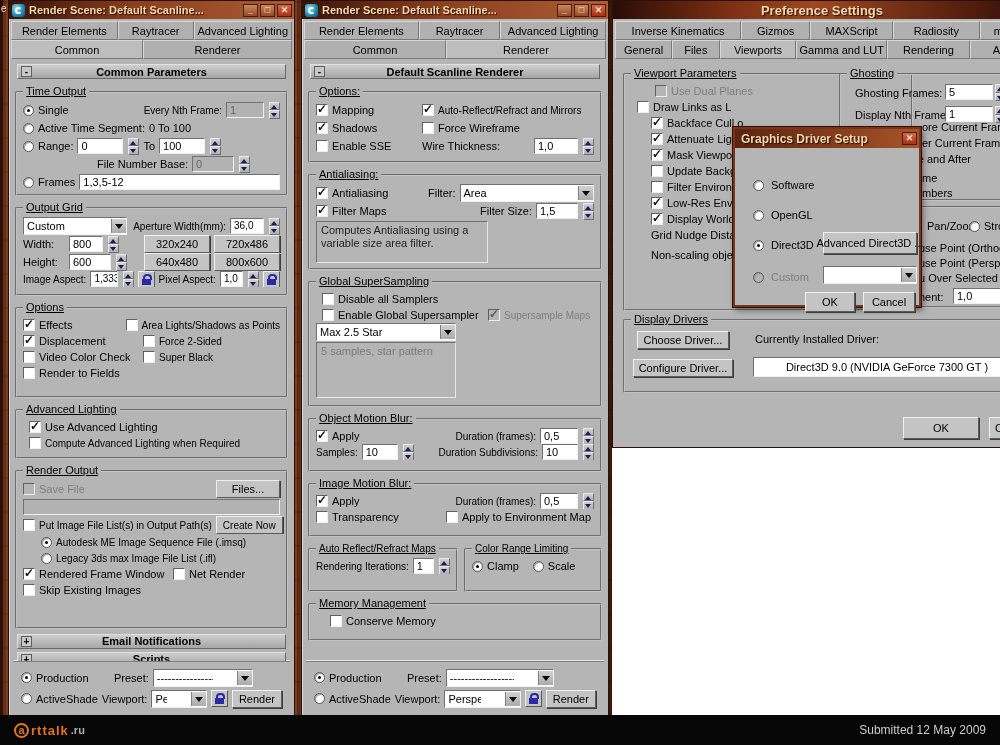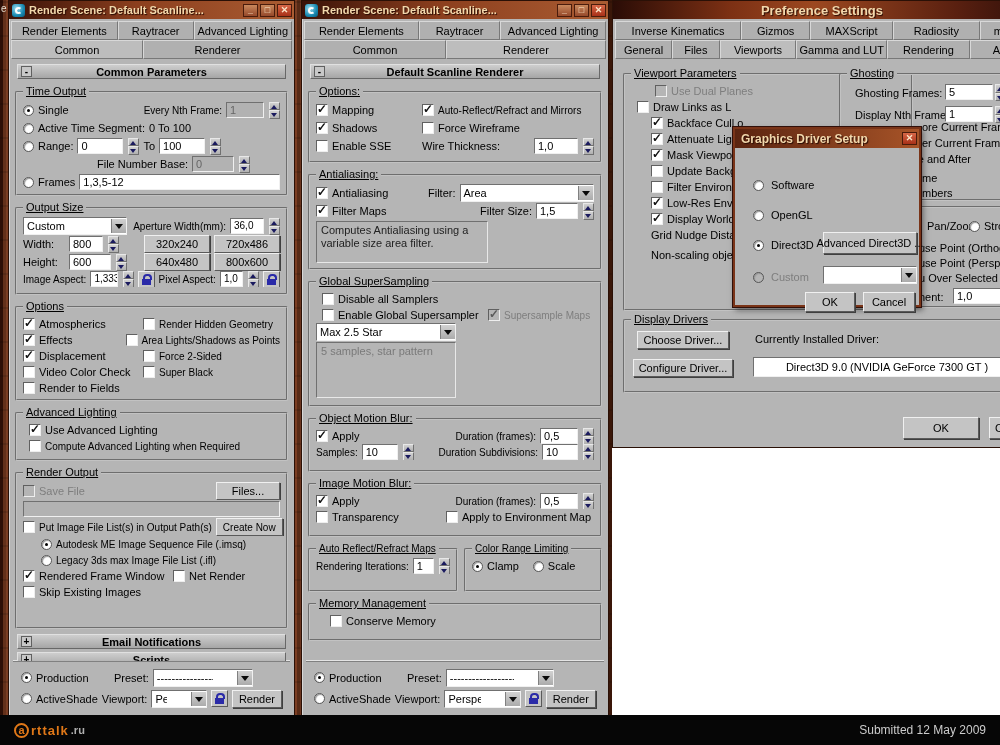--- a/index.html
+++ b/index.html
@@ -190,21 +190,21 @@
           </span>
       </div>
       <div class="row">
         <span class="rd"></span>
         <span class="lb">Frames</span>
         <span class="fld grow">1,3,5-12</span>
       </div>
     </div>
 
     <div class="grp" style="height:98px">
-      <span class="leg">Output Size</span>
+      <span class="leg">Output Grid</span>
       <div class="row">
         <span class="dd" style="width:104px">
           <span class="ddv">Custom</span>
           <span class="dda"></span>
         </span>
         <span class="lb ml-auto sm">Aperture Width(mm):</span>
         <span class="fld sm" style="width:34px">36,0</span>
         <span class="spin">
             <i class="u"></i>
             <i class="d"></i>
@@ -243,26 +243,20 @@
         <span class="spin">
             <i class="u"></i>
             <i class="d"></i>
           </span>
         <span class="lockbtn"></span>
       </div>
     </div>
 
     <div class="grp" style="height:100px">
       <span class="leg">Options</span>
-      <div class="row sh">
-        <span class="cb on"></span>
-        <span class="lb" style="width:100px">Atmospherics</span>
-        <span class="cb"></span>
-        <span class="lb sm">Render Hidden Geometry</span>
-      </div>
       <div class="row sh">
         <span class="cb on"></span>
         <span class="lb" style="width:100px">Effects</span>
         <span class="cb"></span>
         <span class="lb sm">Area Lights/Shadows as Points</span>
       </div>
       <div class="row sh">
         <span class="cb on"></span>
         <span class="lb" style="width:100px">Displacement</span>
         <span class="cb"></span>

